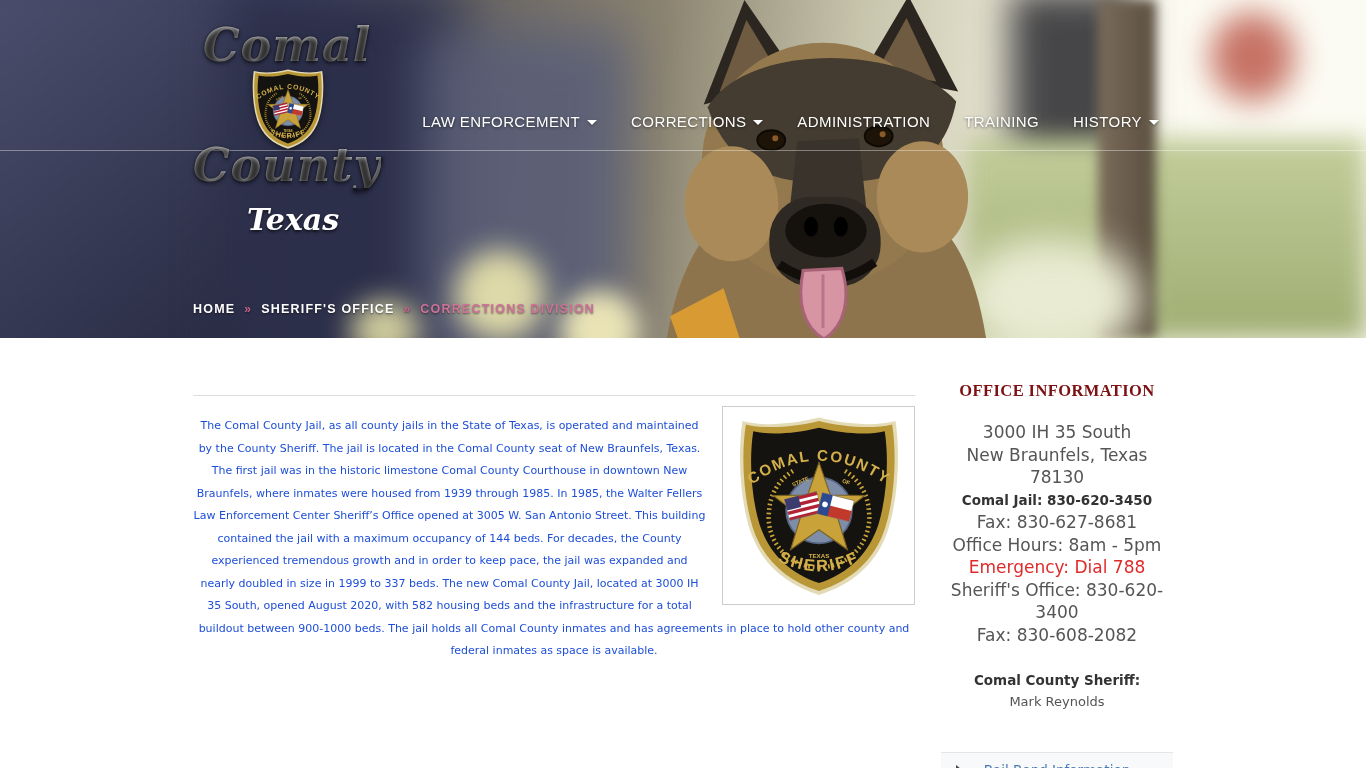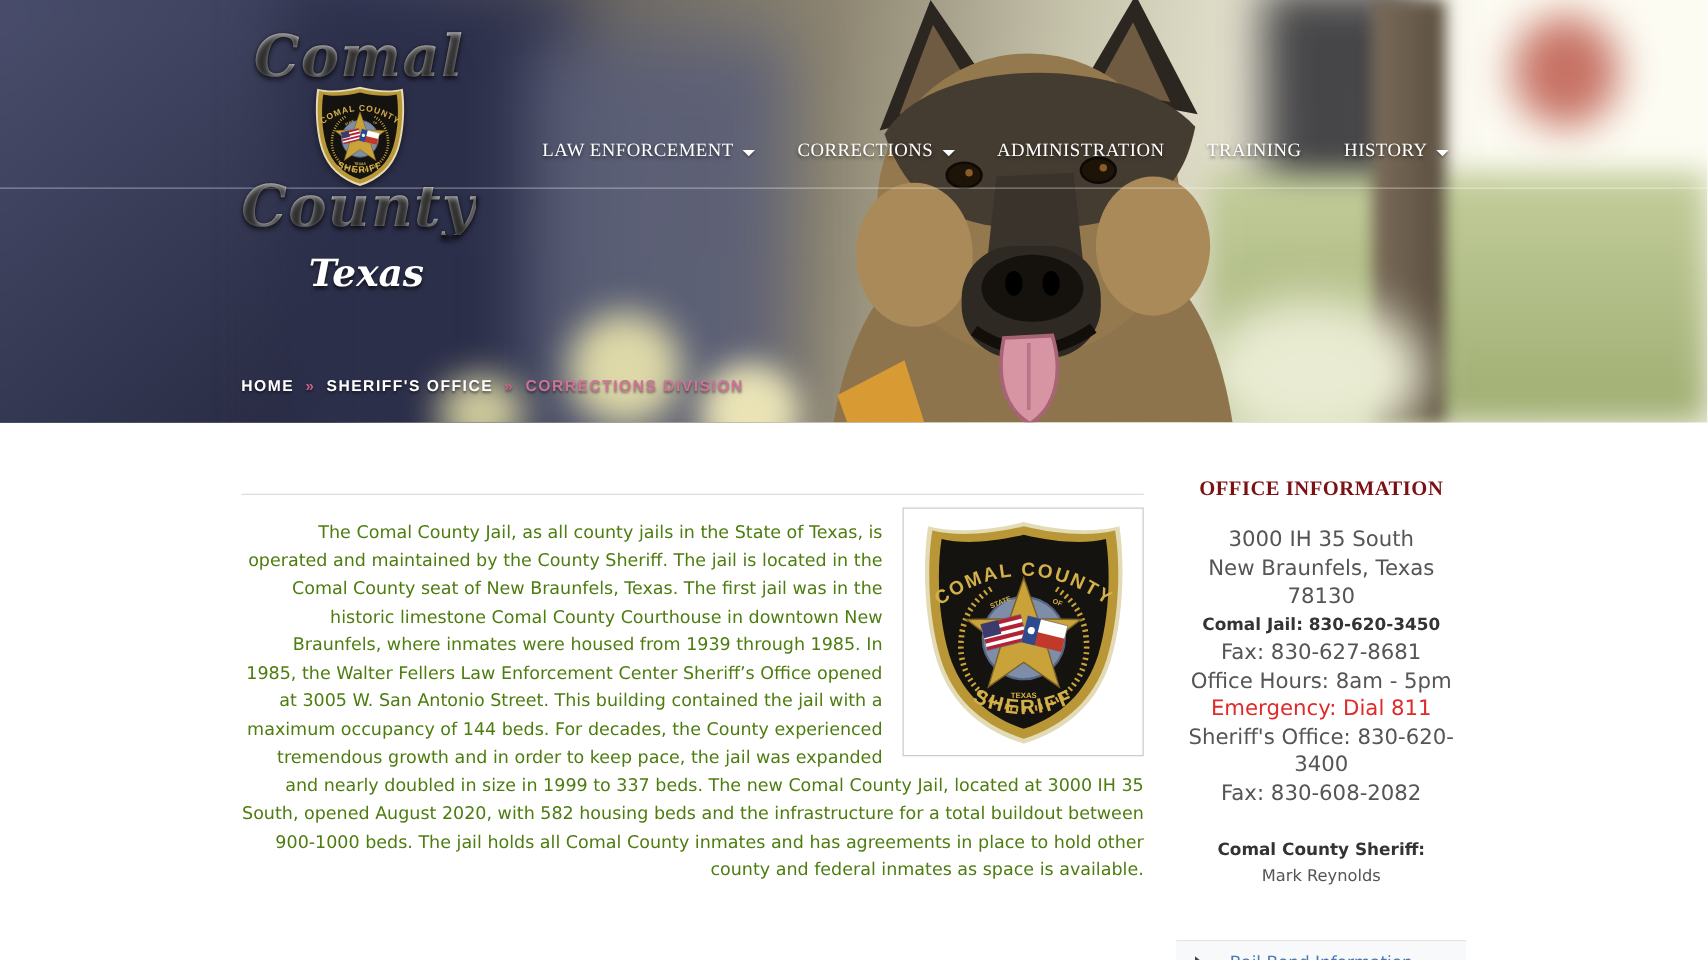--- a/index.html
+++ b/index.html
@@ -39,21 +39,21 @@
   .logo-patch { width:76px; height:82px; margin:0 -16px -8px -14px; position:relative; z-index:1;
                 filter:drop-shadow(0 2px 3px rgba(0,0,0,.5)); }
   .logo-texas { font-family:"DejaVu Serif", serif; font-style:italic; font-weight:bold;
                 font-size:30px; margin-left:12px; margin-top:14px; color:#fff;
                 text-shadow:0 2px 3px rgba(0,0,0,.65); position:relative; z-index:2; }
 
   
   .nav { position:absolute; right:14px; top:113px; display:flex; align-items:center; gap:34px; }
   .nav-item { display:flex; align-items:center; gap:7px; color:#fff;
               font-size:15px; letter-spacing:.4px; cursor:pointer; white-space:nowrap;
-              font-family:Liberation Serif, serif;
+              font-family:Liberation Sans, sans-serif;
               text-shadow:0 1px 3px rgba(0,0,0,.55); }
   .caret { display:inline-block; width:0; height:0; border-left:5px solid transparent;
            border-right:5px solid transparent; border-top:5px solid #fff; margin-top:2px;
            filter:drop-shadow(0 1px 1px rgba(0,0,0,.4)); }
   .nav-line { position:absolute; left:0; top:150px; width:100%; height:1px;
               background:rgba(255,255,255,.38); }
 
   
   .breadcrumb { position:absolute; left:0; top:302px; display:flex; align-items:center; gap:9px;
                 font-family:"Liberation Sans", sans-serif; font-size:12.5px; font-weight:bold;
@@ -64,21 +64,21 @@
 
   
   .content { width:980px; margin:0 auto; padding-top:42px; display:flex; gap:26px; }
   .main-col { width:722px; flex:0 0 722px; }
   .side-col { flex:1; text-align:center; }
 
   h1.page-title { font-family:"Liberation Serif", serif; font-weight:600; font-size:21px;
                   letter-spacing:.3px; color:#7b1113; }
   .title-rule { border:none; border-top:1px solid #ddd; margin:15px 0 19px; }
 
-  .article p { font-size:14px; line-height:22.5px; color:#4d7c0f; text-align:right; }
+  .article p { font-size:11px; line-height:22.5px; color:#1d4ed8; text-align:center; }
   .patch-figure { float:right; width:193px; height:199px; background:#fff;
                   border:1px solid #ccc; margin:-9px 0 12px 16px; padding:7px 9px;
                   display:flex; align-items:center; justify-content:center; }
   .patch-figure svg { width:170px; height:182px; }
 
   
   .side-title { font-family:"Liberation Serif", serif; font-weight:600; font-size:16.5px;
                 letter-spacing:.4px; color:#7b1113; margin:1px 0 20px; }
   .info-line { font-size:17px; line-height:22.5px; color:#555; }
   .info-line.bold { font-weight:bold; color:#333; font-size:13.5px; }
@@ -239,21 +239,21 @@
 
     </main>
 
     <aside class="side-col">
       <h3 class="side-title">OFFICE INFORMATION</h3>
       <div class="info-line">3000 IH 35 South</div>
       <div class="info-line">New Braunfels, Texas 78130</div>
       <div class="info-line bold">Comal Jail: 830-620-3450</div>
       <div class="info-line">Fax: 830-627-8681</div>
       <div class="info-line">Office Hours: 8am - 5pm</div>
-      <div class="info-line red">Emergency: Dial 811</div>
+      <div class="info-line red">Emergency: Dial 788</div>
       <div class="info-line">Sheriff's Office: 830-620-3400</div>
       <div class="info-line">Fax: 830-608-2082</div>
       <div class="sheriff-label">Comal County Sheriff:</div>
       <div class="sheriff-name">Mark Reynolds</div>
 
       <div class="side-links">
         <a class="side-link">
           <span class="link-arrow"></span>
           <span>Bail Bond Information</span>
         </a>

